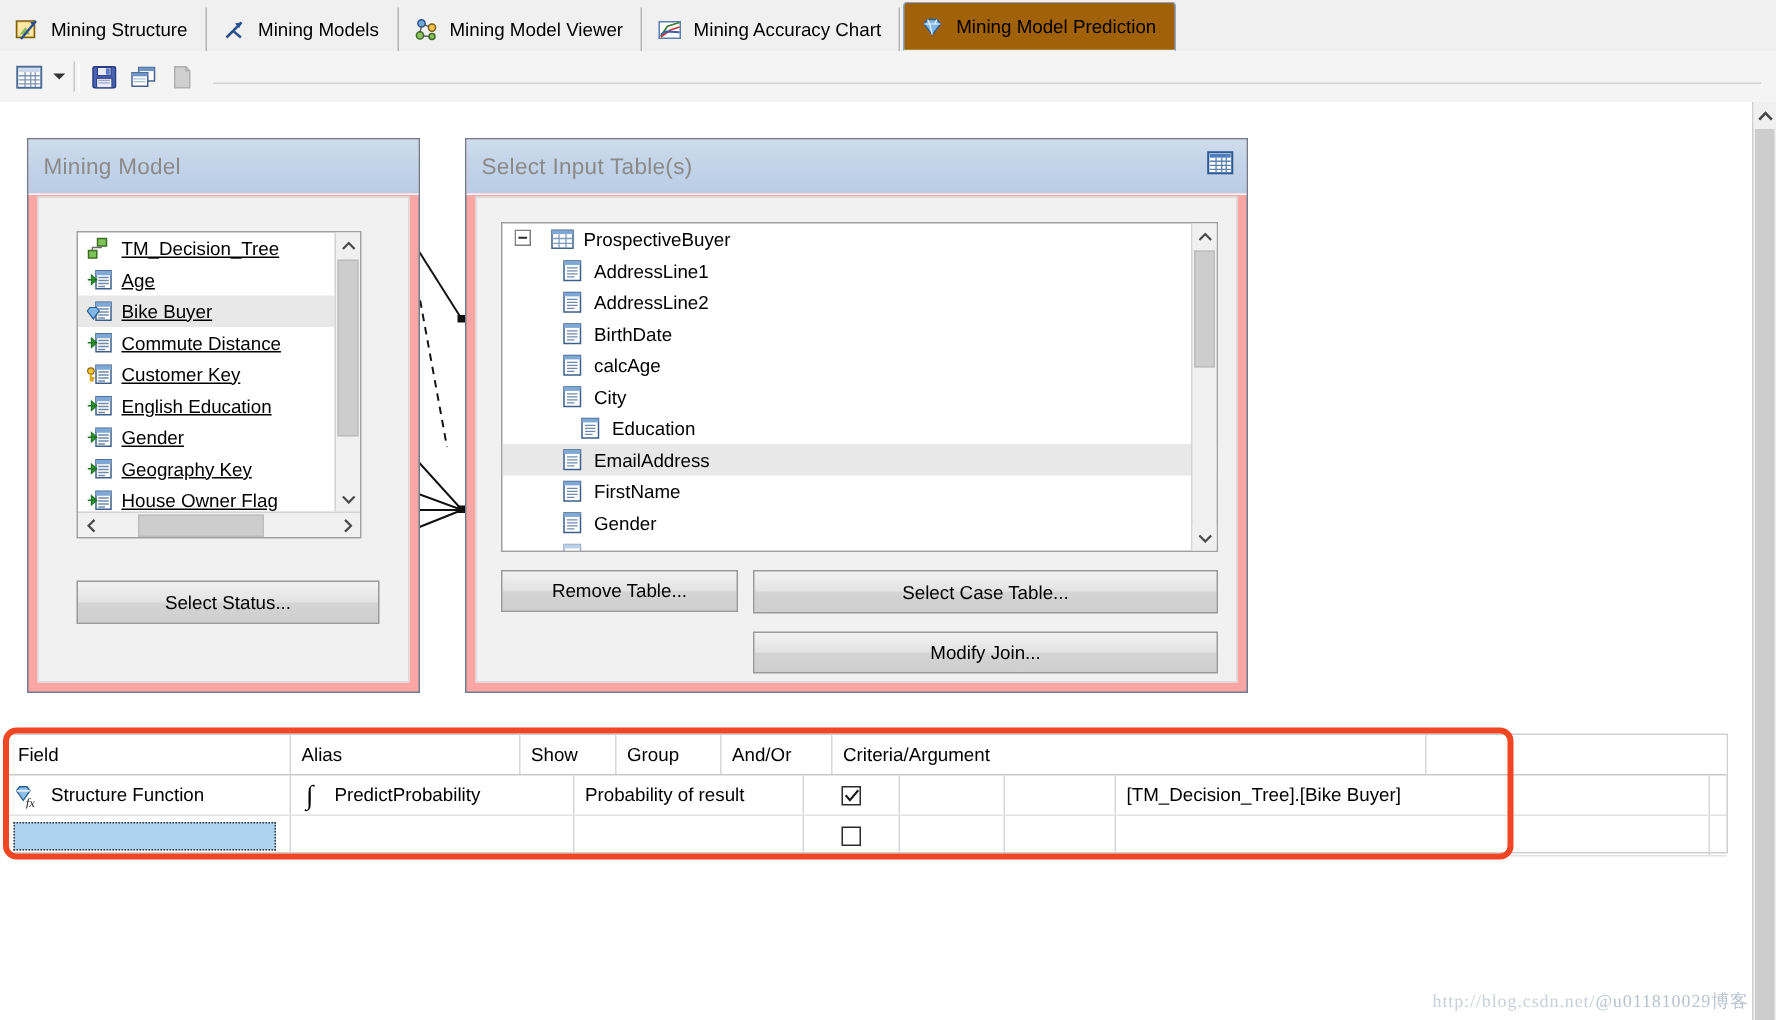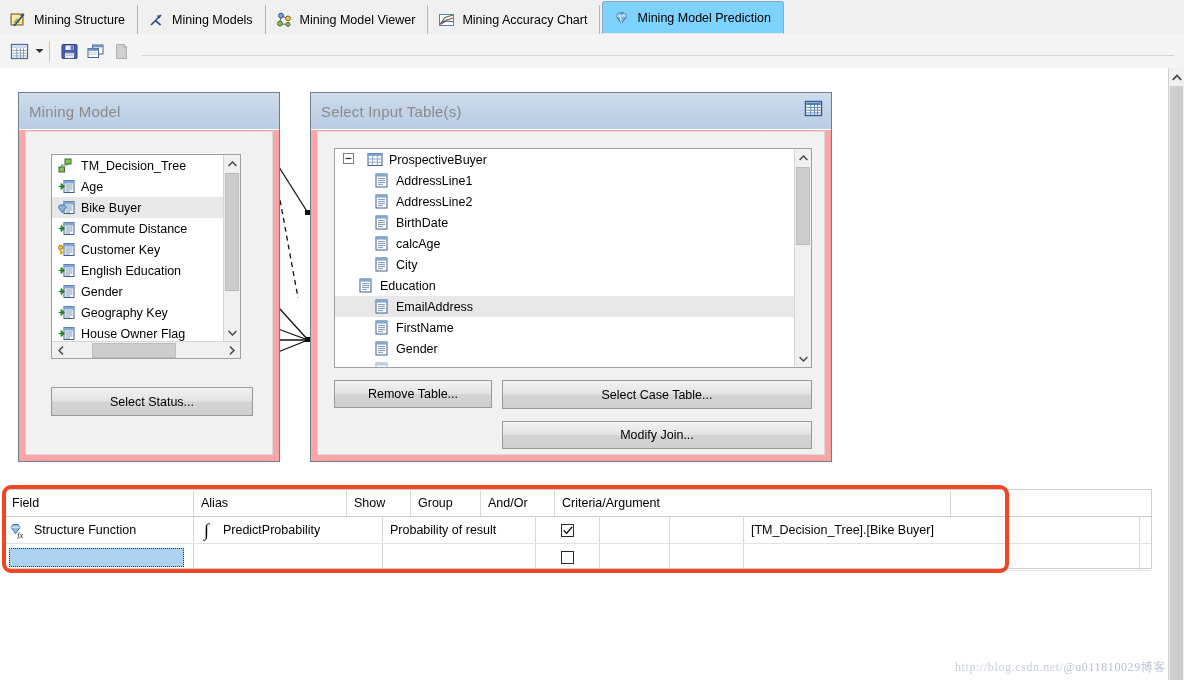--- a/index.html
+++ b/index.html
@@ -21,21 +21,21 @@
     height:29px;display:flex;align-items:center;gap:7px;
     padding:0 12px 0 10px;
     background:#f0f0f0;
     border-right:1px solid #b5b5b5;
     font-size:12.5px;color:#000;
     white-space:nowrap;
     position:relative;top:0;
   }
   .tab:first-child{border-left:none;}
   .tab.active{
-    background:#7dd3fc;
+    background:#a16207;
     border:1px solid #8ba6c9;
     border-bottom:1px solid #e8eef7;
     border-radius:3px 3px 0 0;
     height:31px;
     z-index:3;
     margin-left:2px;
   }
   .tab-icon{width:17px;height:16px;flex:none;display:block;}
   .tabstrip-filler{flex:1;height:29px;background:#f0f0f0;}
 
@@ -275,21 +275,21 @@
     <rect x="19" y="285" width="5" height="5" fill="#111"></rect>
     <rect x="59" y="142" width="5" height="5" fill="#111"></rect>
     <rect x="59" y="269" width="5" height="5" fill="#111"></rect>
   </svg>
 
   <div class="panel" style="left:18px;top:24px;width:262px;height:370px;">
     <div class="panel-head">
       <span class="panel-title">Mining Model</span>
     </div>
     <div class="panel-body">
-      <div class="listbox" style="left:25px;top:22px;width:190px;height:205px;">
+      <div class="listbox" style="left:25px;top:22px;width:190px;height:205px;text-decoration:underline;">
 
         <div class="lst-row">
           <svg class="lst-icon" viewBox="0 0 17 15">
             <rect x="7" y="1" width="6" height="5" fill="#7fc25a" stroke="#3d6f22"></rect>
             <rect x="1" y="9" width="5.5" height="5" fill="#7fc25a" stroke="#3d6f22"></rect>
             <path d="M3.6 9 V7 H9.5 V6" stroke="#6b6b6b" stroke-width="0.9" fill="none"></path>
           </svg>
           <span>TM_Decision_Tree</span>
         </div>
 
@@ -486,21 +486,21 @@
 
         <div class="lst-row" style="padding-left:38px">
           <svg class="lst-icon" viewBox="0 0 17 15">
             <rect x="3" y="1" width="11" height="13" fill="#ffffff" stroke="#3c5f8c"></rect>
             <rect x="3" y="1" width="11" height="2.6" fill="#7fa8d4"></rect>
             <path d="M5 5.6 H12 M5 7.6 H12 M5 9.6 H12 M5 11.6 H10" stroke="#6f8aa8" stroke-width="0.9"></path>
           </svg>
           <span>City</span>
         </div>
 
-        <div class="lst-row" style="padding-left:22px">
+        <div class="lst-row" style="padding-left:50px">
           <svg class="lst-icon" viewBox="0 0 17 15">
             <rect x="3" y="1" width="11" height="13" fill="#ffffff" stroke="#3c5f8c"></rect>
             <rect x="3" y="1" width="11" height="2.6" fill="#7fa8d4"></rect>
             <path d="M5 5.6 H12 M5 7.6 H12 M5 9.6 H12 M5 11.6 H10" stroke="#6f8aa8" stroke-width="0.9"></path>
           </svg>
           <span>Education</span>
         </div>
 
         <div class="lst-row sel" style="padding-left:38px">
           <svg class="lst-icon" viewBox="0 0 17 15">

